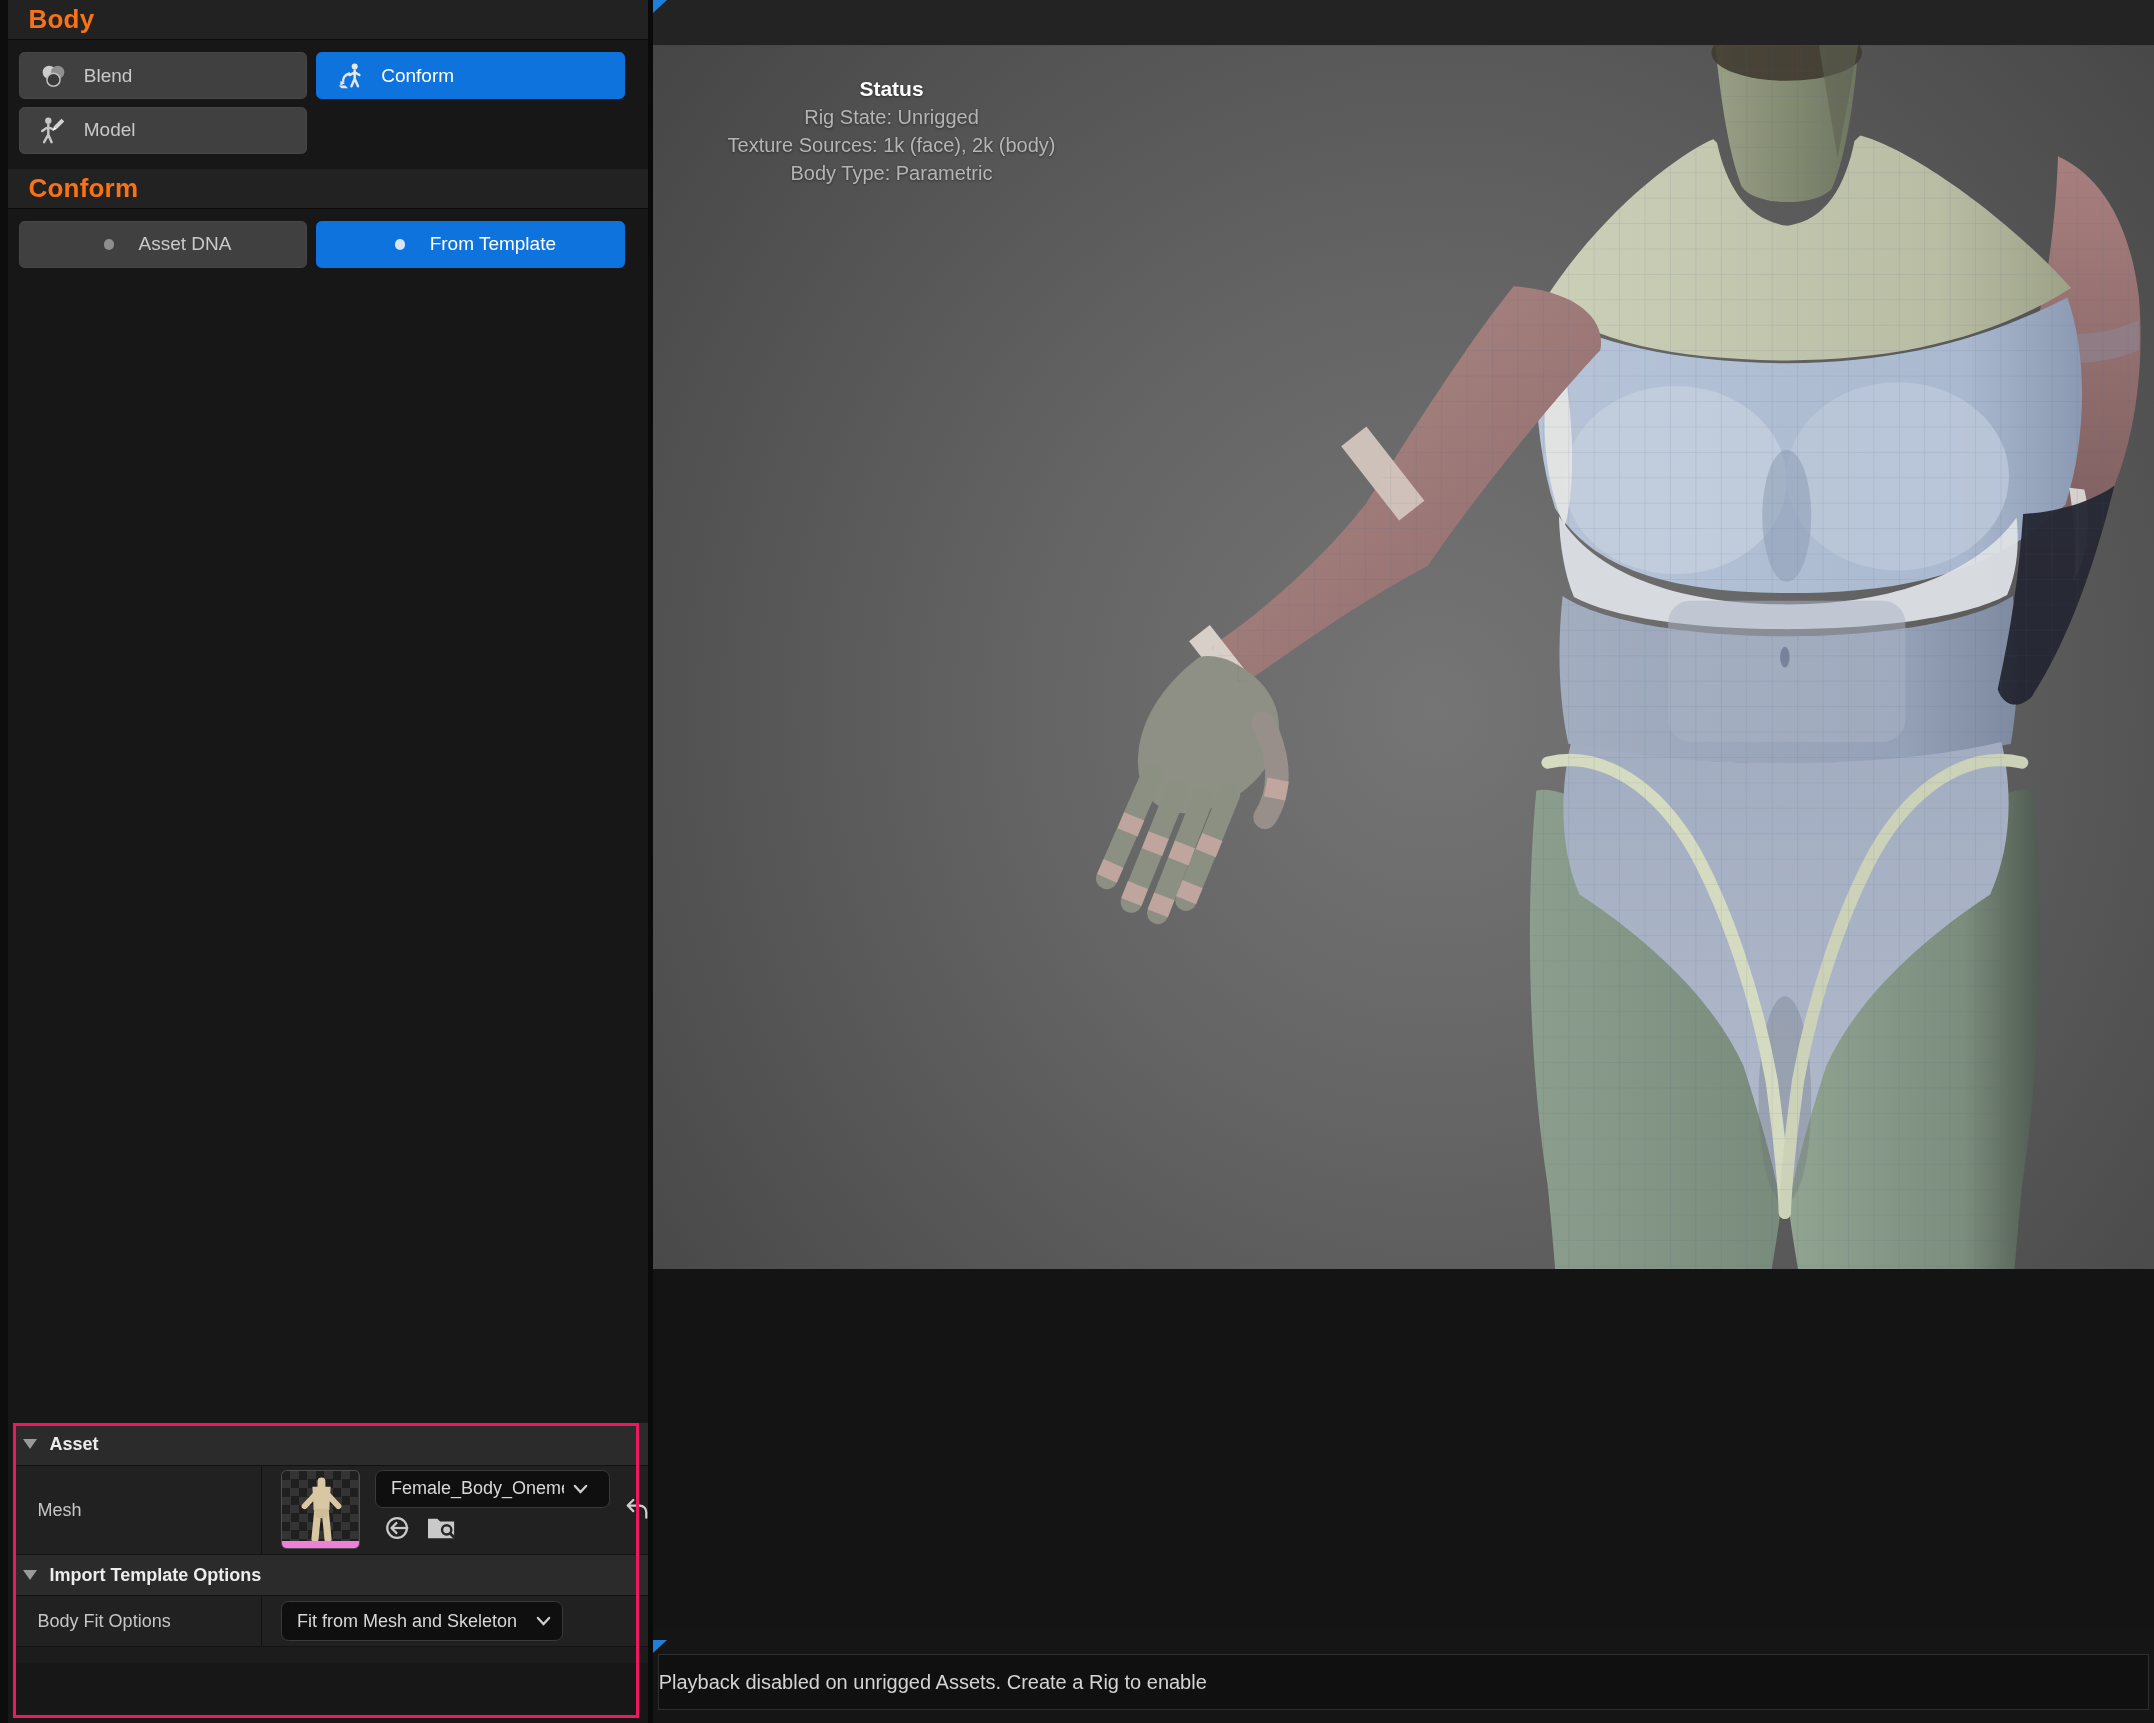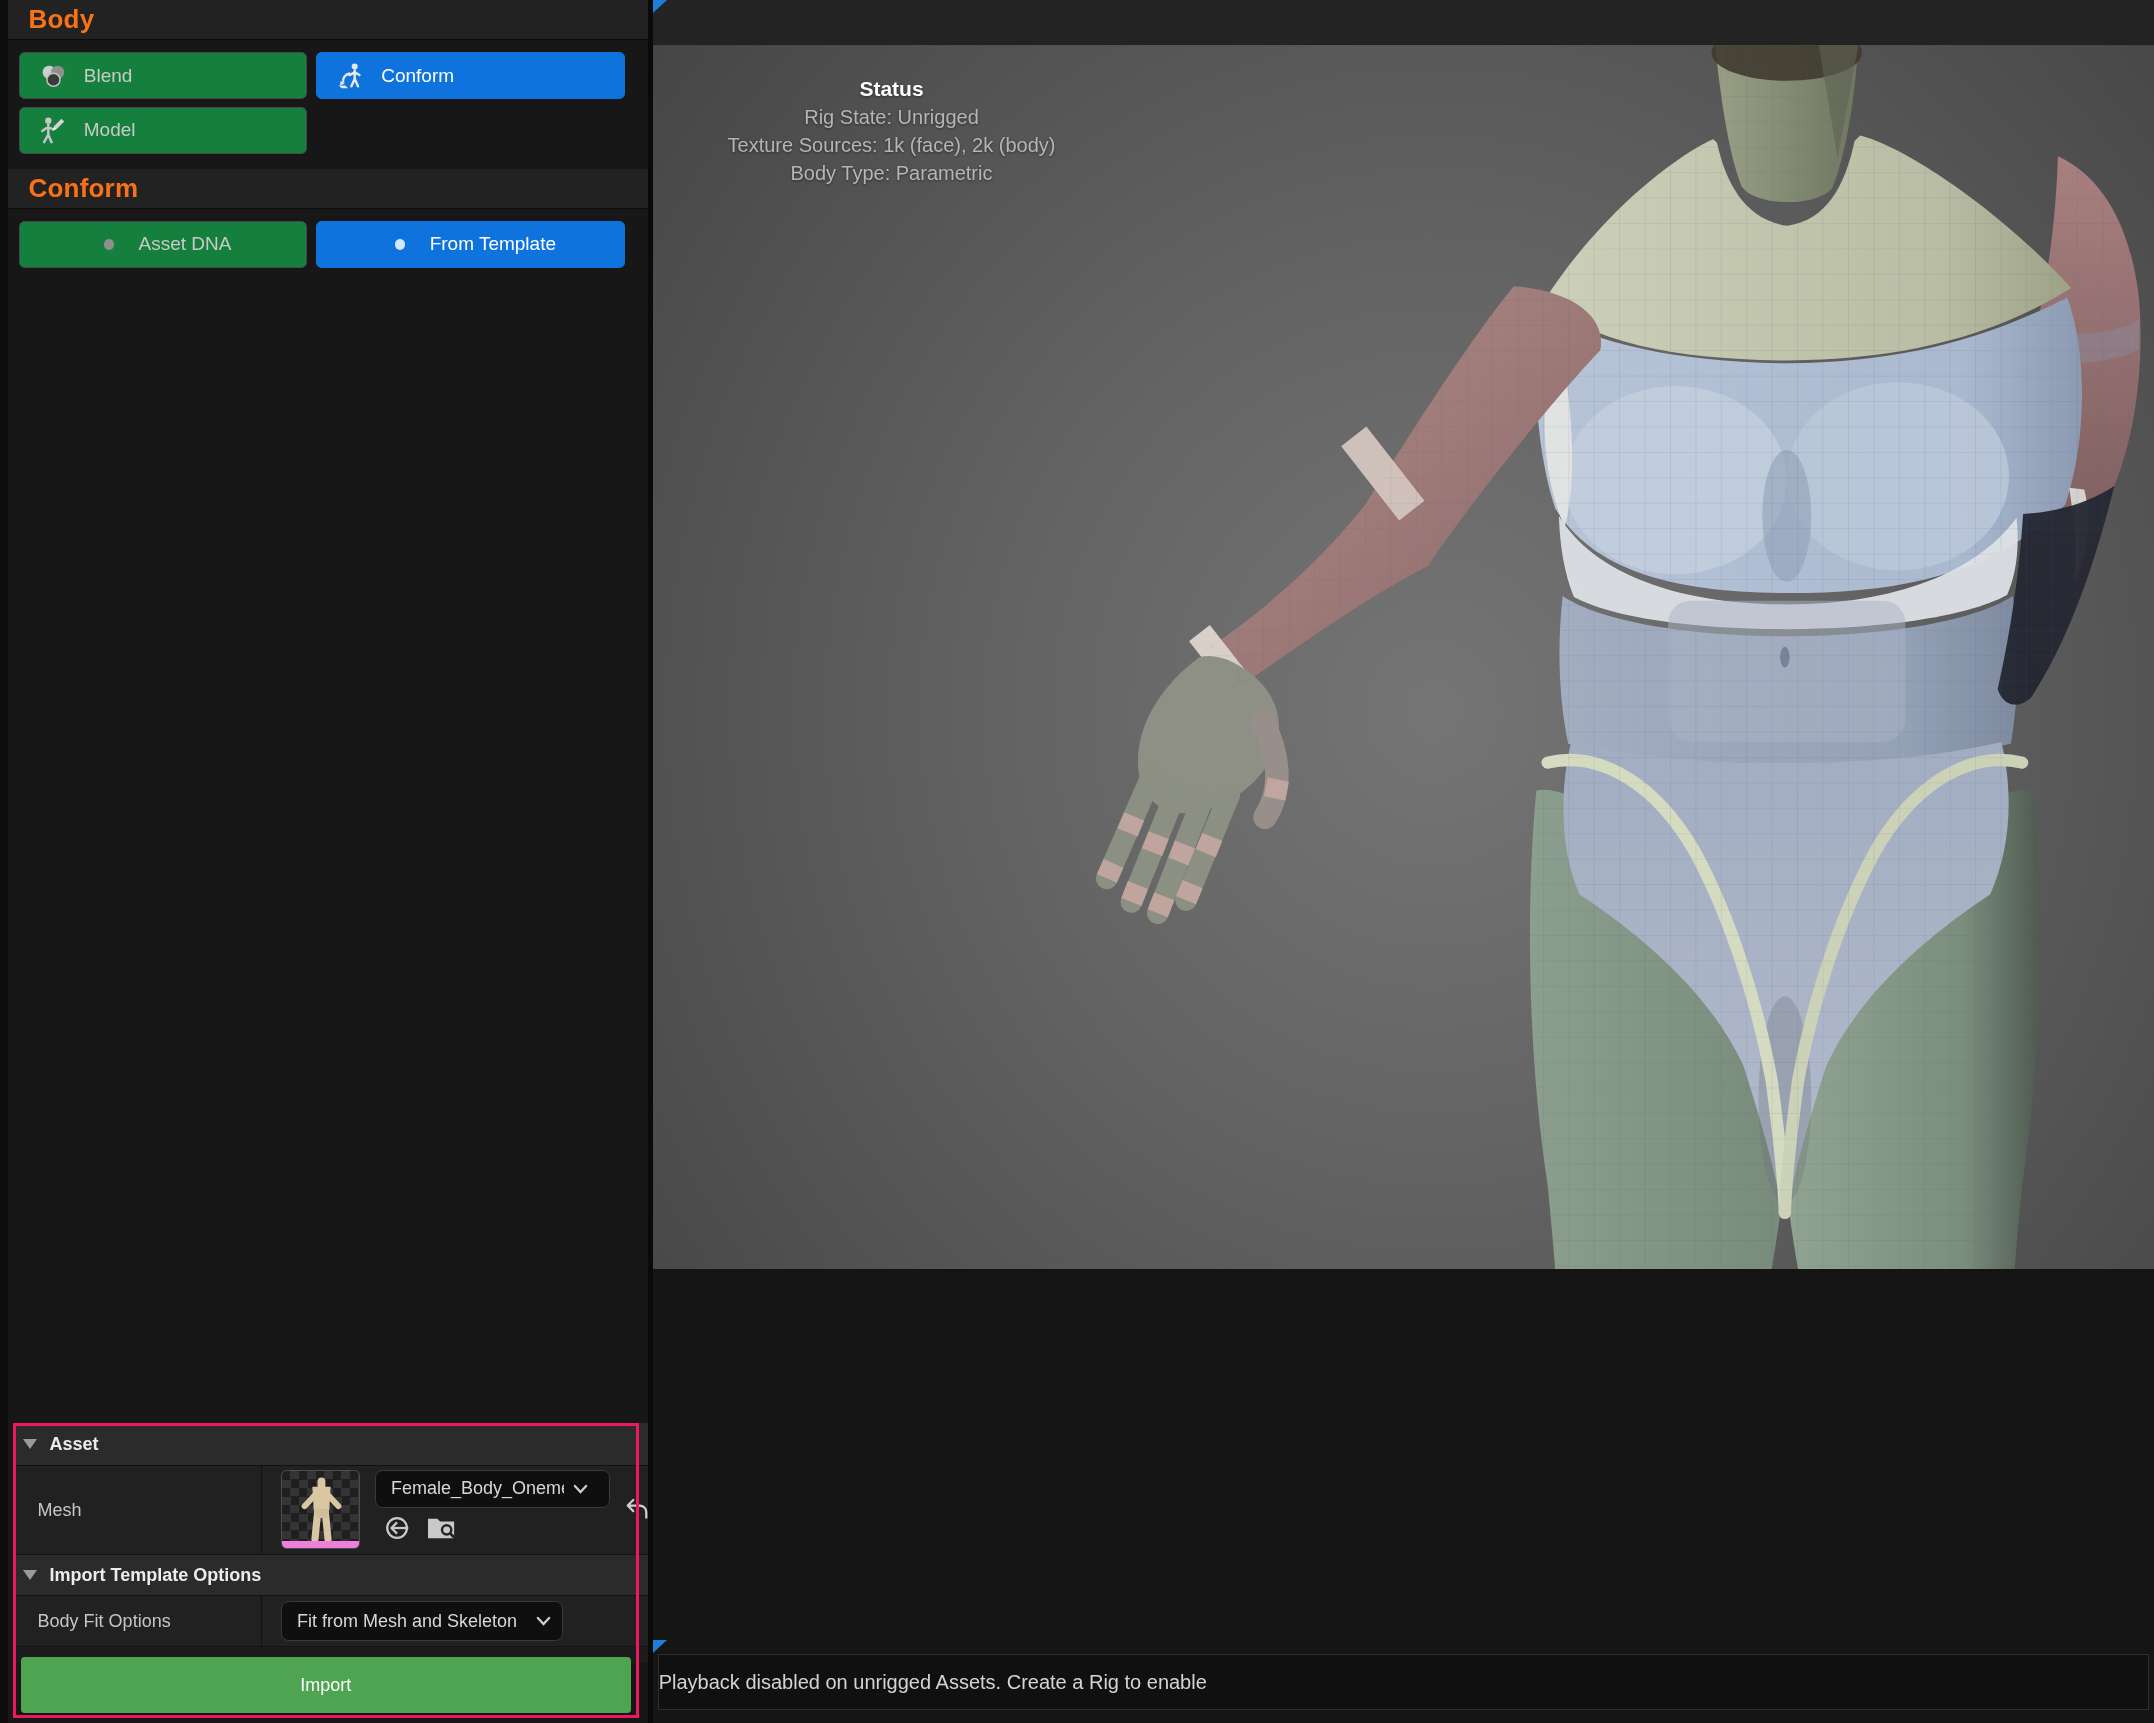--- a/index.html
+++ b/index.html
@@ -12,21 +12,21 @@
   html,body{background:#000;}
   body{font-family:"Liberation Sans",sans-serif;}
   .app{position:relative;width:2154px;height:1723px;background:#0a0a0a;overflow:hidden;}
 
   
   .left-panel{position:absolute;left:0;top:0;width:648px;height:1723px;background:#0d0d0d;}
   .panel-inner{position:absolute;left:7.5px;top:0;right:0;bottom:0;background:#171717;}
   .section-header{height:40px;background:#222222;border-bottom:1.9px solid #0c0c0c;display:flex;align-items:center;padding-left:21px;}
   .section-header span{color:#f97316;font-size:26px;font-weight:700;letter-spacing:0.2px;}
   .mode-grid{display:grid;grid-template-columns:288px 309px;column-gap:9.4px;row-gap:7.5px;margin:12.2px 0 15px 11.3px;}
-  .btn{height:47px;border-radius:5.6px;background:#15803d;border:0.9px solid #474747;display:flex;align-items:center;padding-left:17px;cursor:pointer;}
+  .btn{height:47px;border-radius:5.6px;background:#404040;border:0.9px solid #474747;display:flex;align-items:center;padding-left:17px;cursor:pointer;}
   .btn .blabel{color:#c9c9c9;font-size:19px;margin-left:15px;}
   .btn.active{background:var(--accent-blue);border-color:var(--accent-blue);}
   .btn.active .blabel{color:#ffffff;}
   .btn.centered{padding-left:0;justify-content:center;}
   .bicon{display:flex;align-items:center;justify-content:center;width:32px;height:32px;}
   .radio-dot{width:10.4px;height:10.4px;border-radius:50%;background:#8e8e8e;margin-right:24.5px;margin-left:9.4px;flex:0 0 auto;}
   .active .radio-dot{background:#d4e6fb;}
 
   
   .asset-block{position:absolute;left:7.5px;right:0;top:1423px;height:240px;background:#1c1c1c;}
@@ -204,23 +204,20 @@
               <span class="dtext">Fit from Mesh and Skeleton</span>
               <span class="chev">
                 <svg width="15" height="10.4" viewBox="0 0 16 11">
                     <polyline points="2,2 8,8.5 14,2" fill="none" stroke="#cfcfcf" stroke-width="2.4" stroke-linecap="round"></polyline>
                   </svg>
               </span>
             </div>
           </div>
         </div>
 
-        <div class="import-btn">
-          <span>Import</span>
-        </div>
       </div>
 
     </div>
   </div>
 
   <div class="viewport">
     <div class="vp-topbar">
       <span class="corner-tri" style="left:0;top:0;"></span>
     </div>
 

